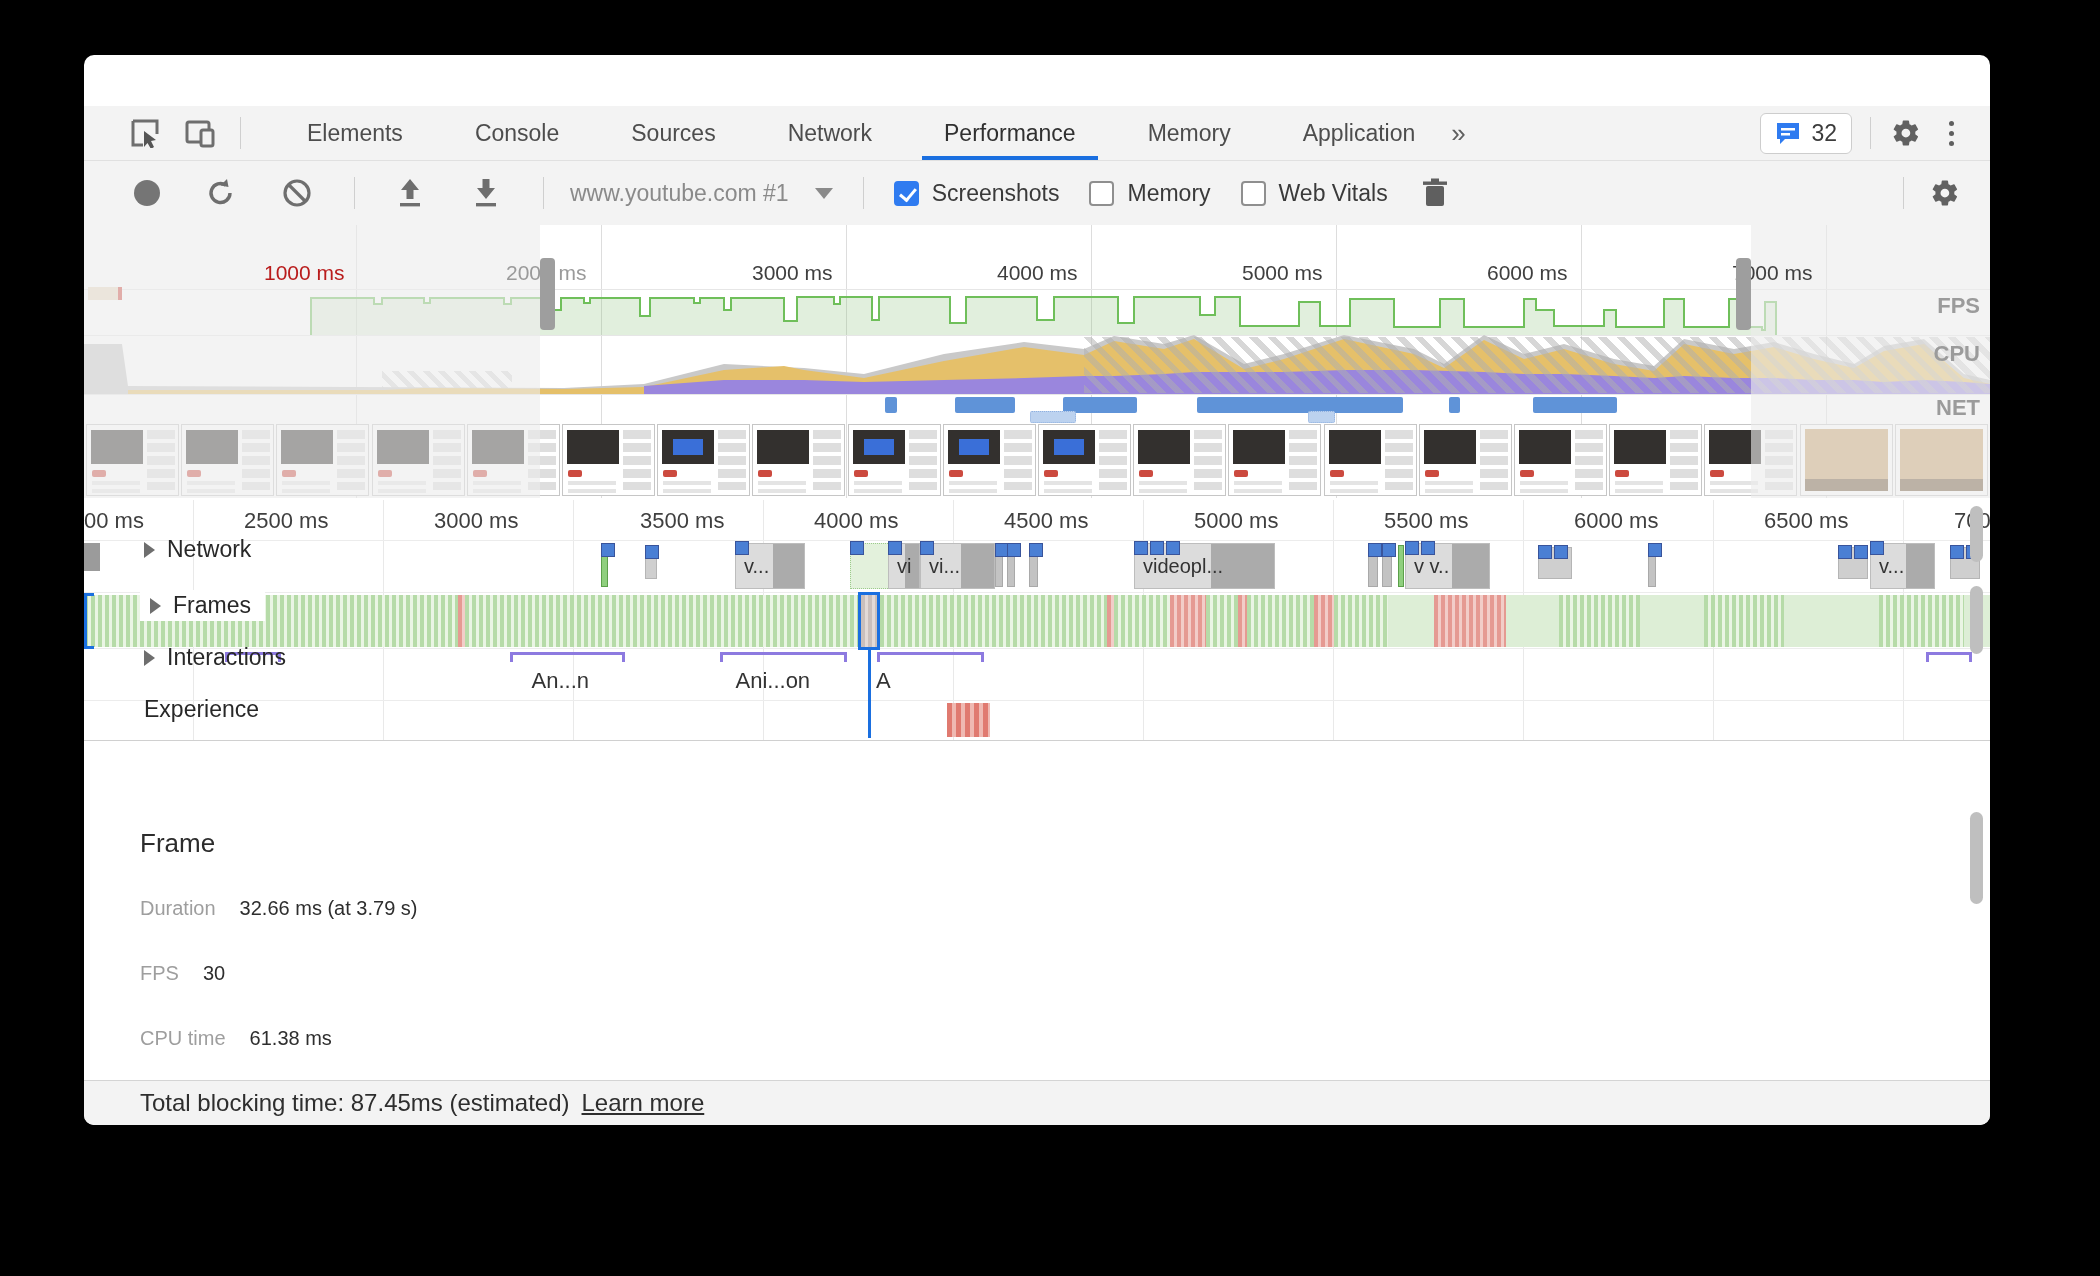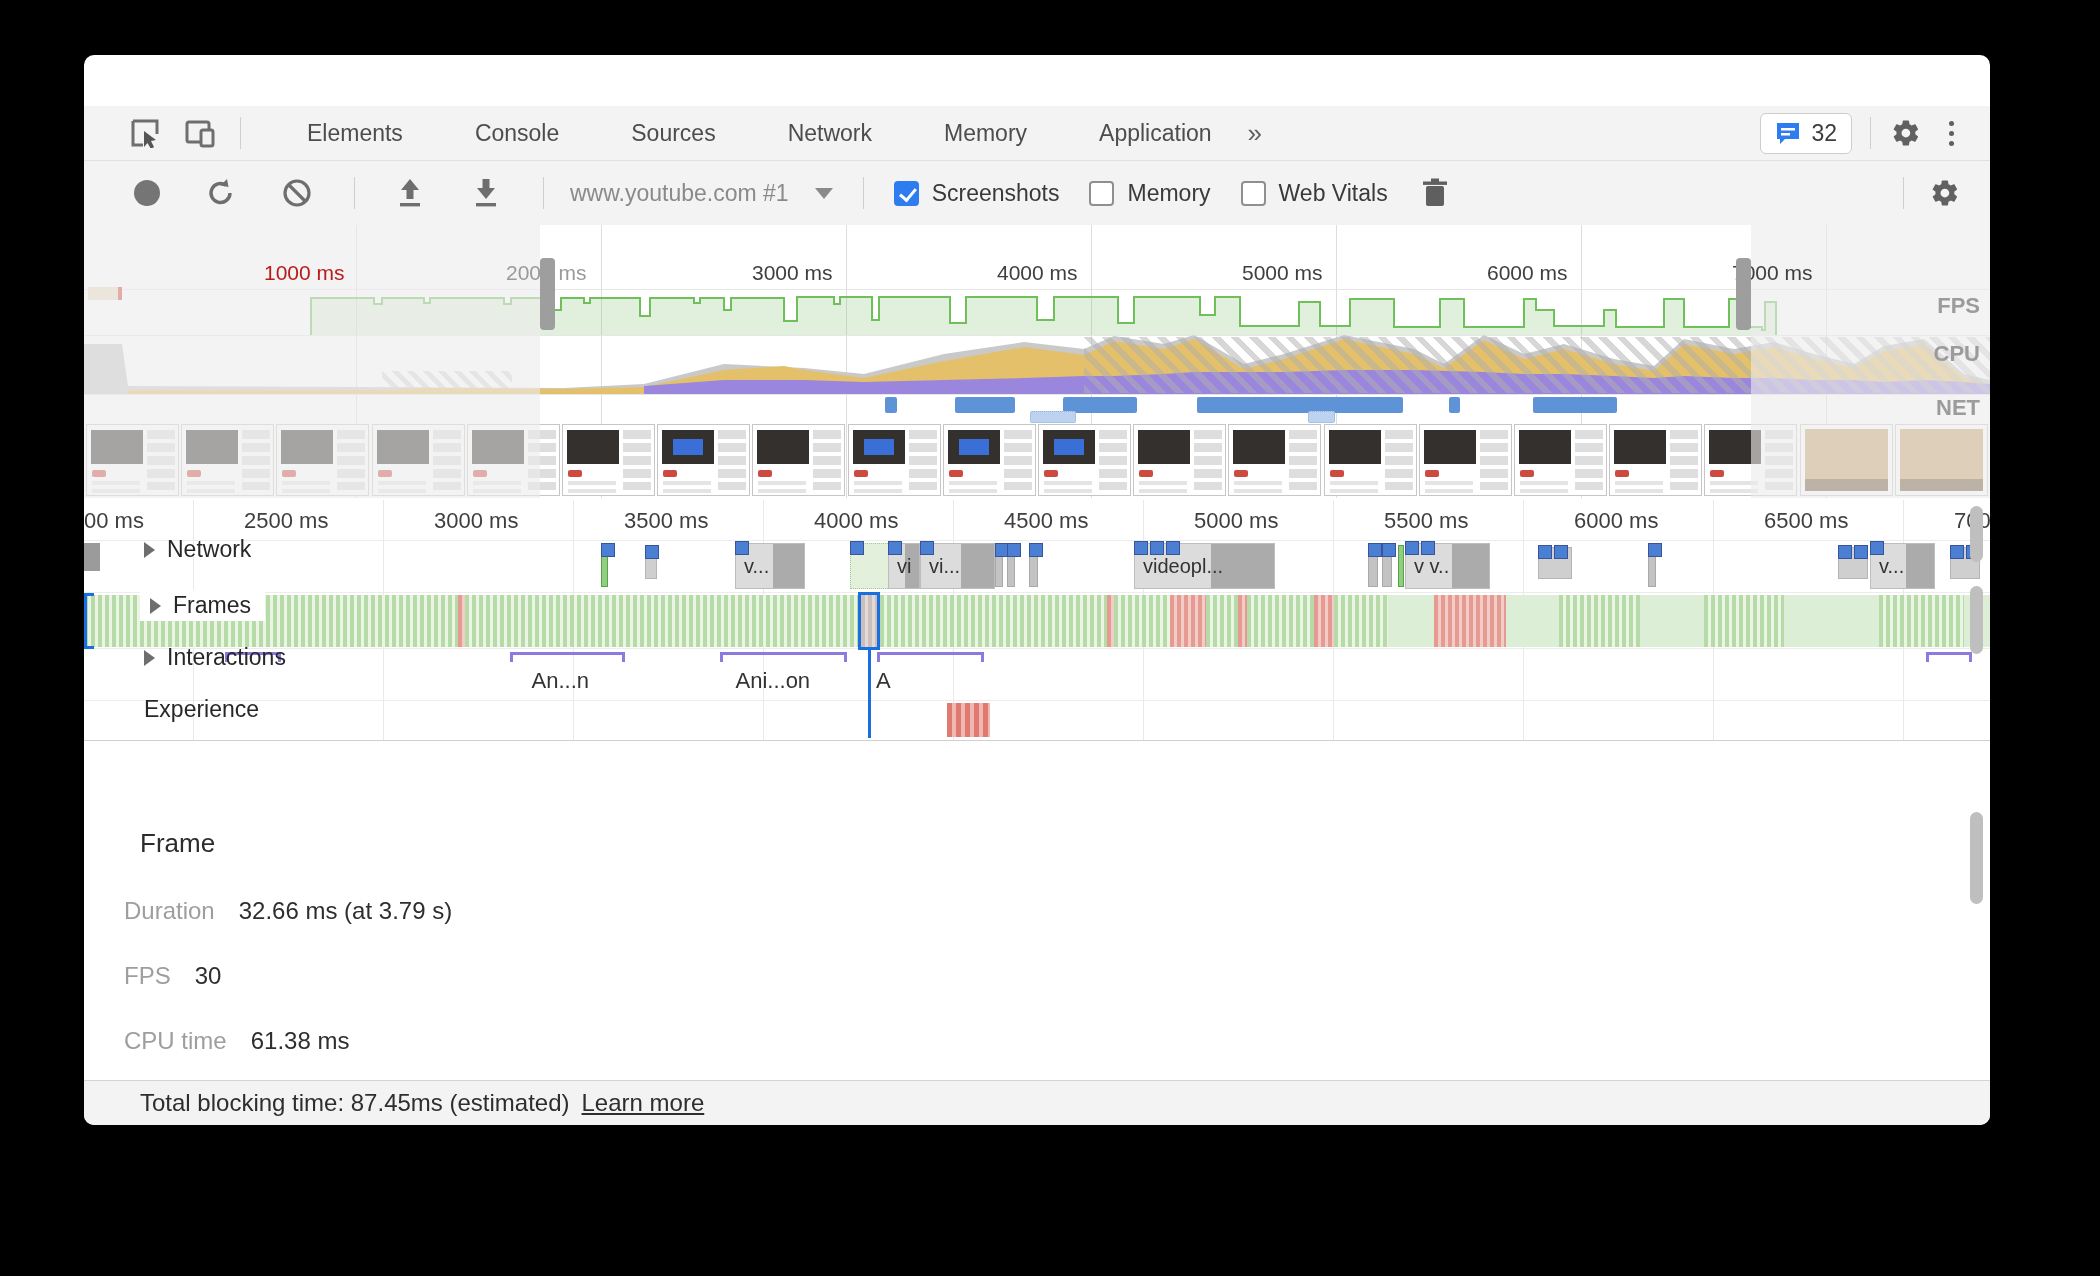--- a/index.html
+++ b/index.html
@@ -75,21 +75,21 @@
   #tooltip .red{color:#df5b4c;margin-right:12px;}
   #tooltip .dark{color:#303030;}
   .vthumb{position:absolute;left:1886px;width:13px;border-radius:7px;background:#bfbfbf;z-index:8;}
   
   #btabs{position:absolute;left:0;top:685px;width:100%;height:62px;background:#f3f3f3;border-bottom:1px solid #c9c9c9;display:flex;align-items:center;padding-left:36px;box-sizing:border-box;}
   .btab{padding:0 22px;height:100%;display:flex;align-items:center;font-size:24px;color:#474747;position:relative;}
   .btab.sel{color:#2e2e2e;}
   .btab.sel::after{content:"";position:absolute;left:0;right:0;bottom:0;height:4px;background:#1a6fe0;}
   #summary{position:absolute;left:0;top:747px;width:100%;height:278px;background:#fff;}
   #sum-head{position:absolute;left:56px;top:26px;font-size:26px;color:#2c2c2c;}
-  .sumrow{position:absolute;left:40px;font-size:24px;}
+  .sumrow{position:absolute;left:56px;font-size:20px;}
   .sumrow .lab{color:#9e9e9e;margin-right:24px;}
   .sumrow .val{color:#2e2e2e;}
   #footer{position:absolute;left:0;top:1025px;width:100%;height:45px;background:#f3f3f3;border-top:1px solid #d4d4d4;display:flex;align-items:center;padding-left:56px;box-sizing:border-box;font-size:24px;color:#2e2e2e;gap:12px;}
   #footer a{color:#2e2e2e;text-decoration:underline;cursor:pointer;}
   svg{display:block;}
 </style>
 </head>
 <body>
 
 <div id="win">
@@ -108,20 +108,21 @@
           <rect x="2" y="4" width="22" height="20" rx="2" fill="none" stroke="#6e6e6e" stroke-width="3"></rect>
           <rect x="16" y="12" width="12" height="16" rx="2" fill="#f3f3f3" stroke="#6e6e6e" stroke-width="3"></rect>
         </svg>
     </div>
     <div class="vsep" style="margin-left:22px;"></div>
     <div id="dtabs">
         <div class="dtab">Elements</div>
         <div class="dtab">Console</div>
         <div class="dtab">Sources</div>
         <div class="dtab">Network</div>
+        <div class="dtab sel">Performance</div>
         <div class="dtab">Memory</div>
         <div class="dtab">Application</div>
         <div class="chev">»</div>
       </div>
     <div id="tab-right">
       <div id="issues-badge">
         <svg width="26" height="24" viewBox="0 0 26 24">
             <path d="M2 2 h22 v16 h-14 l-5 5 v-5 h-3 z" fill="#2f7bf0"></path>
             <rect x="6" y="7" width="14" height="2.5" fill="#fff"></rect>
             <rect x="6" y="12" width="9" height="2.5" fill="#fff"></rect>
@@ -387,21 +388,21 @@
         <div class="mn-grid" style="left: 1059px;"></div>
         <div class="mn-grid" style="left: 1249px;"></div>
         <div class="mn-grid" style="left: 1439px;"></div>
         <div class="mn-grid" style="left: 1629px;"></div>
         <div class="mn-grid" style="left: 1819px;"></div>
       </div>
     <div id="mn-labels">
         <div class="mn-lab" style="left: 0px;">00 ms</div>
         <div class="mn-lab" style="left: 160px;">2500 ms</div>
         <div class="mn-lab" style="left: 350px;">3000 ms</div>
-        <div class="mn-lab" style="left: 540px;">3500 ms</div>
+        <div class="mn-lab" style="left: 556px;">3500 ms</div>
         <div class="mn-lab" style="left: 730px;">4000 ms</div>
         <div class="mn-lab" style="left: 920px;">4500 ms</div>
         <div class="mn-lab" style="left: 1110px;">5000 ms</div>
         <div class="mn-lab" style="left: 1300px;">5500 ms</div>
         <div class="mn-lab" style="left: 1490px;">6000 ms</div>
         <div class="mn-lab" style="left: 1680px;">6500 ms</div>
         <div class="mn-lab" style="left: 1870px;">700</div>
       </div>
     <div class="rowsep" style="top:40px;"></div>
     <div class="rowsep" style="top:92px;"></div>

